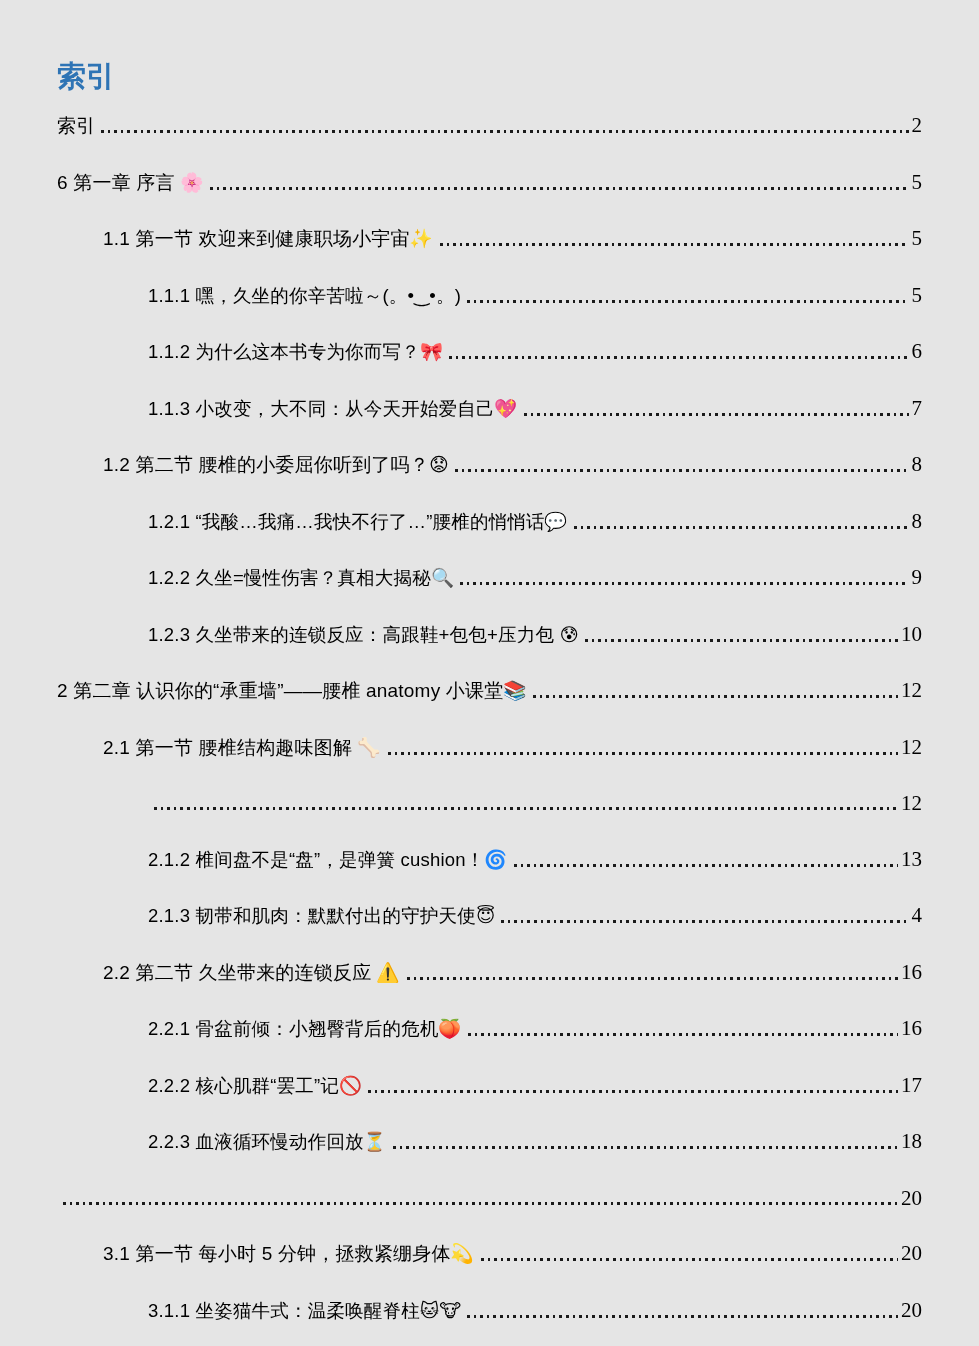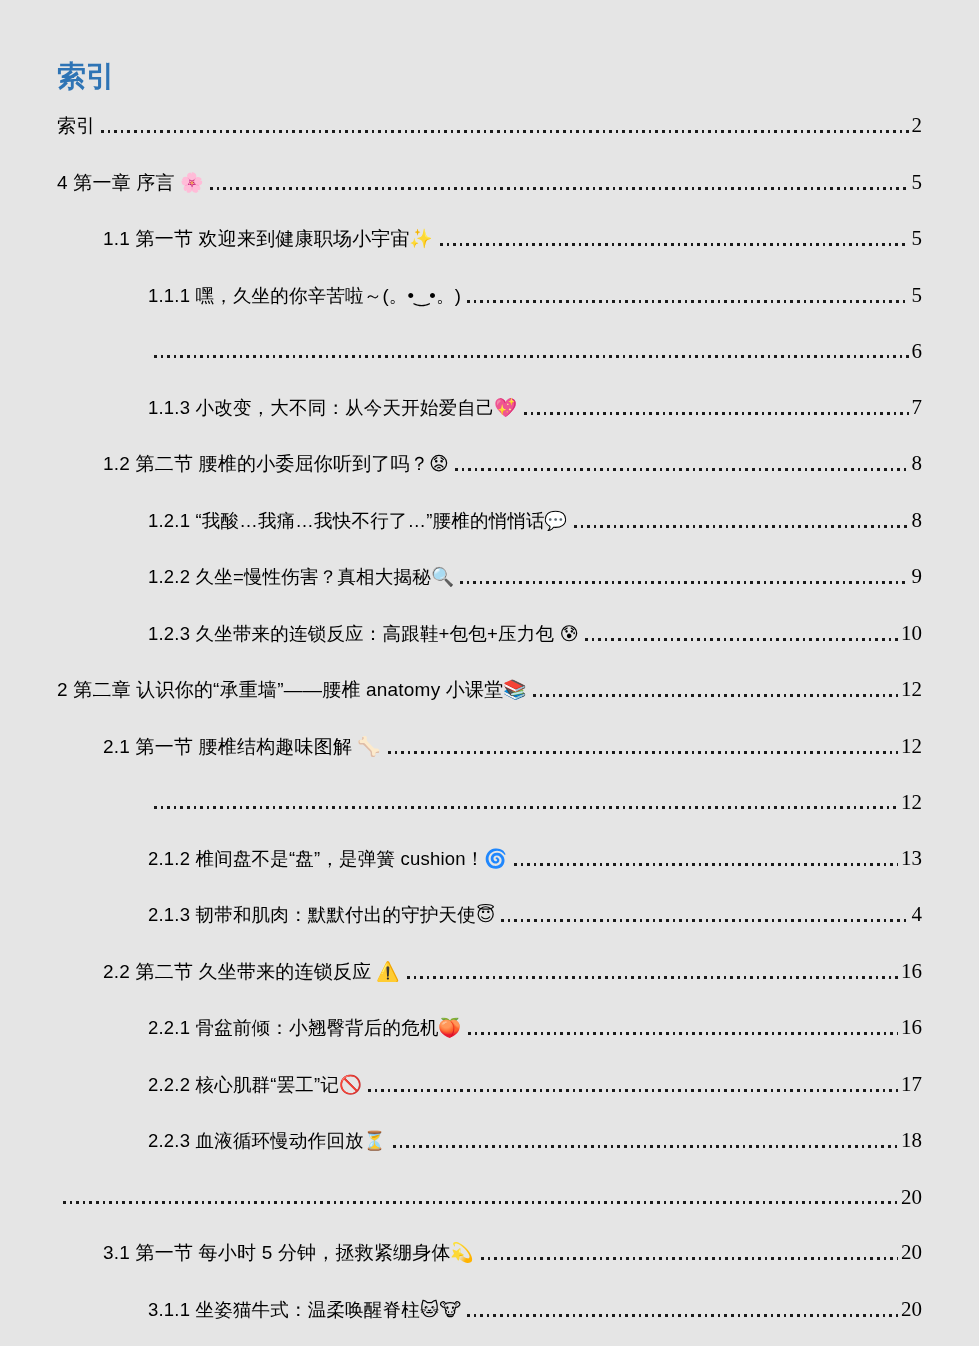--- a/index.html
+++ b/index.html
@@ -70,38 +70,39 @@
 <div class="page">
   <h1 class="doc-title" style="color: rgb(46, 116, 181);">索引</h1>
   <div class="toc" id="toc">
   <div class="toc-row level-1">
     <span class="toc-label">索引</span>
     <span class="toc-dots"></span>
     <span class="toc-page">2</span>
   </div>
 
   <div class="toc-row level-1">
-    <span class="toc-label">4 第一章 序言 🌸</span>
+    <span class="toc-label">6 第一章 序言 🌸</span>
     <span class="toc-dots"></span>
     <span class="toc-page">5</span>
   </div>
 
   <div class="toc-row level-2">
     <span class="toc-label">1.1 第一节 欢迎来到健康职场小宇宙✨</span>
     <span class="toc-dots"></span>
     <span class="toc-page">5</span>
   </div>
 
   <div class="toc-row level-3">
     <span class="toc-label">1.1.1 嘿，久坐的你辛苦啦～(。•‿•。)</span>
     <span class="toc-dots"></span>
     <span class="toc-page">5</span>
   </div>
 
   <div class="toc-row level-3">
+    <span class="toc-label">1.1.2 为什么这本书专为你而写？🎀</span>
     <span class="toc-dots"></span>
     <span class="toc-page">6</span>
   </div>
 
   <div class="toc-row level-3">
     <span class="toc-label">1.1.3 小改变，大不同：从今天开始爱自己💖</span>
     <span class="toc-dots"></span>
     <span class="toc-page">7</span>
   </div>
 

